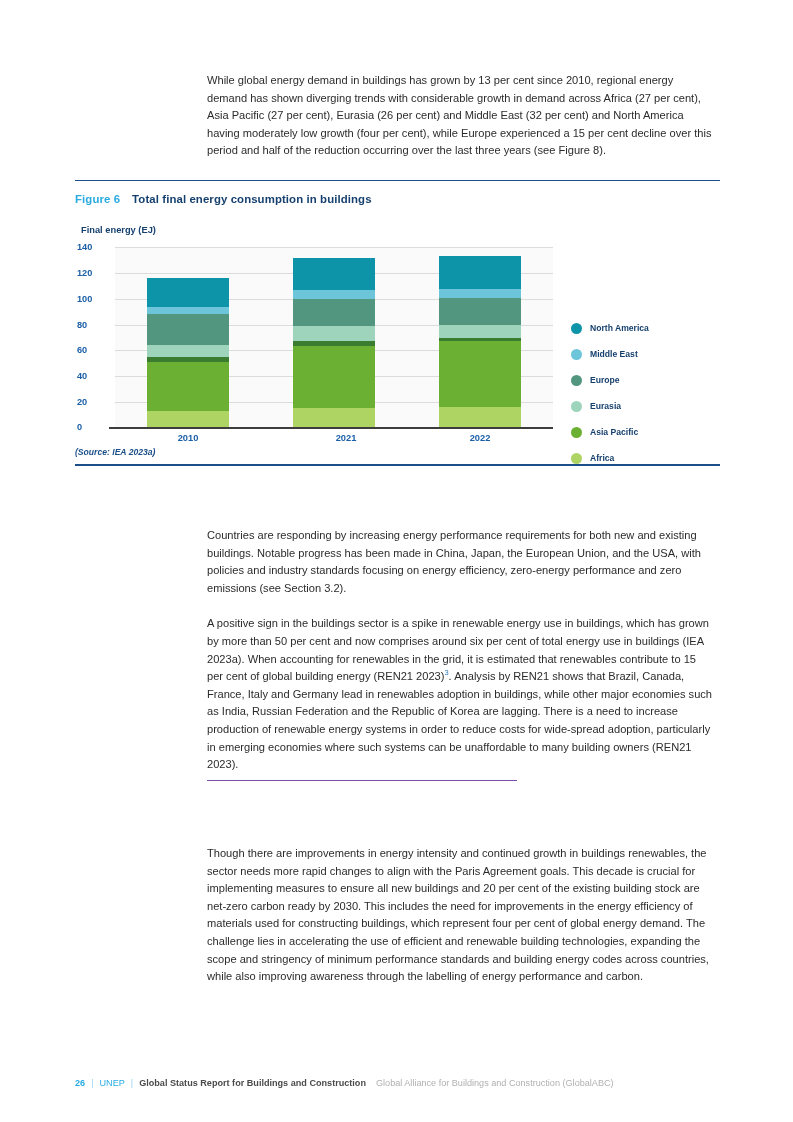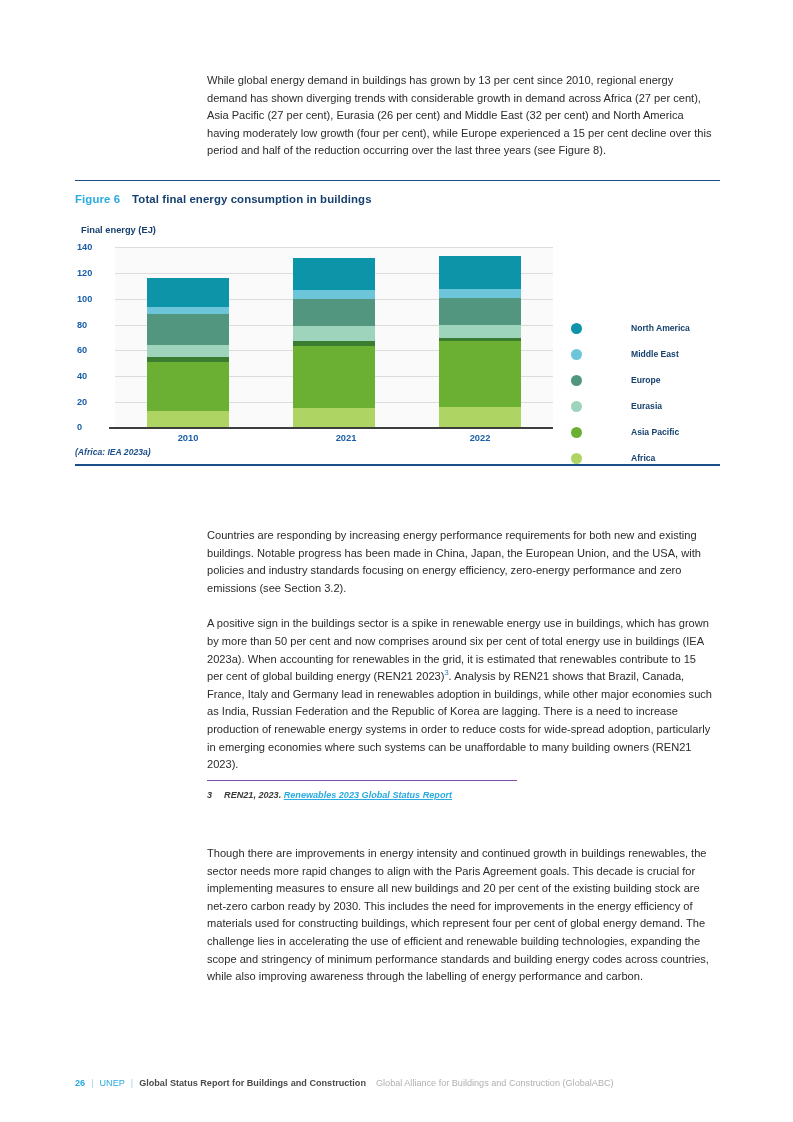--- a/index.html
+++ b/index.html
@@ -132,21 +132,20 @@
   .legend {
     position: absolute;
     left: 496px;
     top: 74px;
     width: 160px;
   }
   .legend-row {
     display: flex;
     align-items: center;
     height: 26px;
-    gap: 41px;
   }
   .swatch {
     width: 11px;
     height: 11px;
     border-radius: 50%;
     flex: 0 0 auto;
     margin-right: 8px;
   }
   .legend-label {
     font-size: 8.6px;
@@ -309,35 +308,31 @@
           <span class="swatch" style="background: rgb(108, 176, 51);"></span>
           <span class="legend-label">Asia Pacific</span>
         </div>
         <div class="legend-row">
           <span class="swatch" style="background: rgb(174, 212, 100);"></span>
           <span class="legend-label">Africa</span>
         </div>
       </div>
   </div>
 
-  <div class="fig-source">(Africa: IEA 2023a)</div>
+  <div class="fig-source">(Source: IEA 2023a)</div>
   <div class="fig-rule-bottom"></div>
 </div>
 
 <div class="text-col" id="mid">
   <p class="body">Countries are responding by increasing energy performance requirements for both new and existing buildings. Notable progress has been made in China, Japan, the European Union, and the USA, with policies and industry standards focusing on energy efficiency, zero-energy performance and zero emissions (see Section 3.2).</p>
   <p class="body"><span>A positive sign in the buildings sector is a spike in renewable energy use in buildings, which has grown by more than 50 per cent and now comprises around six per cent of total energy use in buildings (IEA 2023a). When accounting for renewables in the grid, it is estimated that renewables contribute to 15 per cent of global building energy (REN21 2023)</span><sup class="fn">3</sup><span>. Analysis by REN21 shows that Brazil, Canada, France, Italy and Germany lead in renewables adoption in buildings, while other major economies such as India, Russian Federation and the Republic of Korea are lagging. There is a need to increase production of renewable energy systems in order to reduce costs for wide-spread adoption, particularly in emerging economies where such systems can be unaffordable to many building owners (REN21 2023).</span></p>
 </div>
 
 <div id="footnote">
   <div class="fn-rule"></div>
-  <div class="fn-line">
-    <span class="fn-num">3</span><span>REN21, 2023.</span>
-    <span class="fn-link">Renewables 2023 Global Status Report</span>
-  </div>
 </div>
 
 <div class="text-col" id="closing">
   <p class="body">Though there are improvements in energy intensity and continued growth in buildings renewables, the sector needs more rapid changes to align with the Paris Agreement goals. This decade is crucial for implementing measures to ensure all new buildings and 20 per cent of the existing building stock are net-zero carbon ready by 2030. This includes the need for improvements in the energy efficiency of materials used for constructing buildings, which represent four per cent of global energy demand. The challenge lies in accelerating the use of efficient and renewable building technologies, expanding the scope and stringency of minimum performance standards and building energy codes across countries, while also improving awareness through the labelling of energy performance and carbon.</p>
 </div>
 
 <div id="footer">
   <span class="pg-num">26</span>
   <span class="f-sep">|</span>
   <span class="f-unep">UNEP</span>

